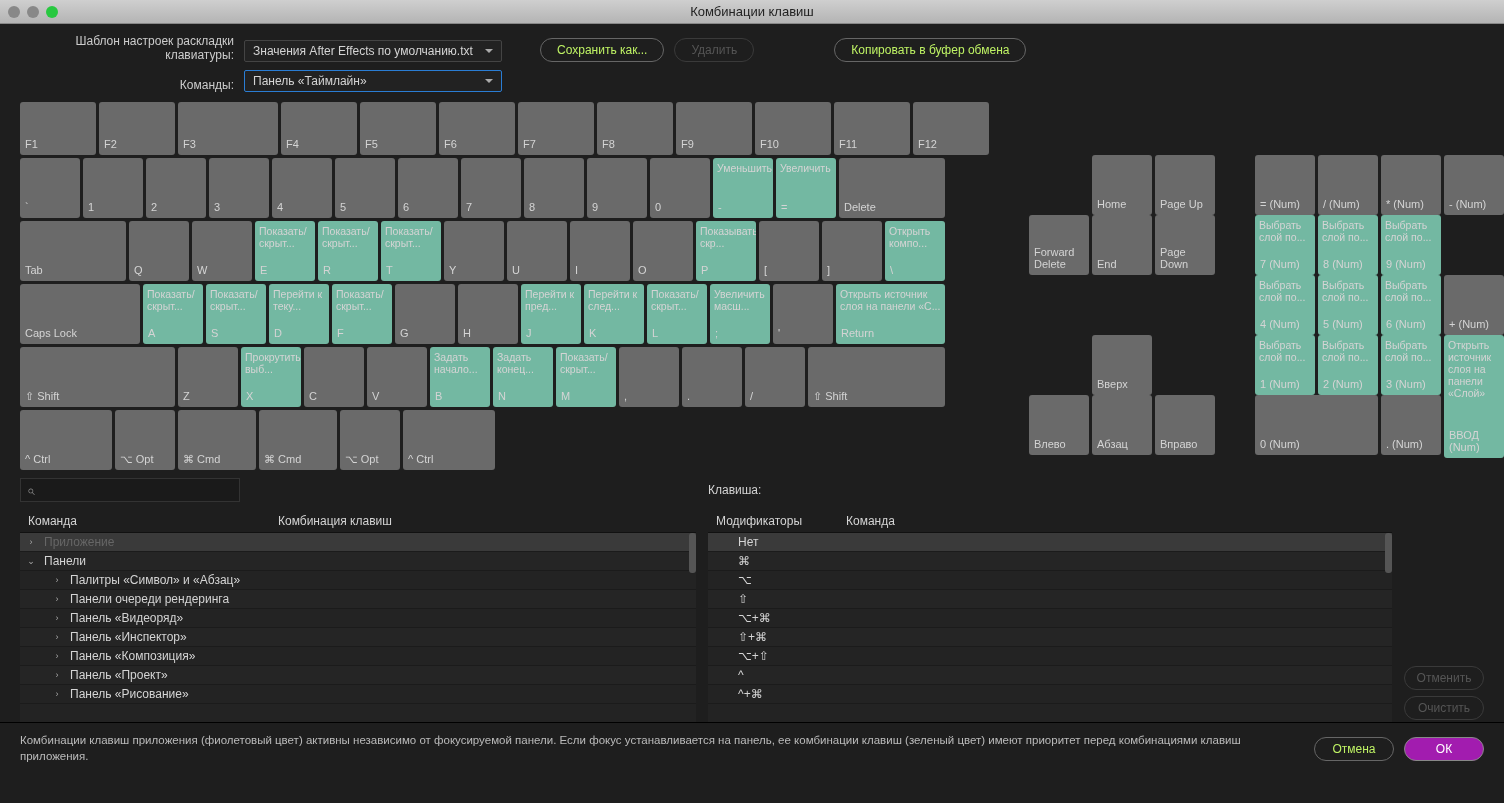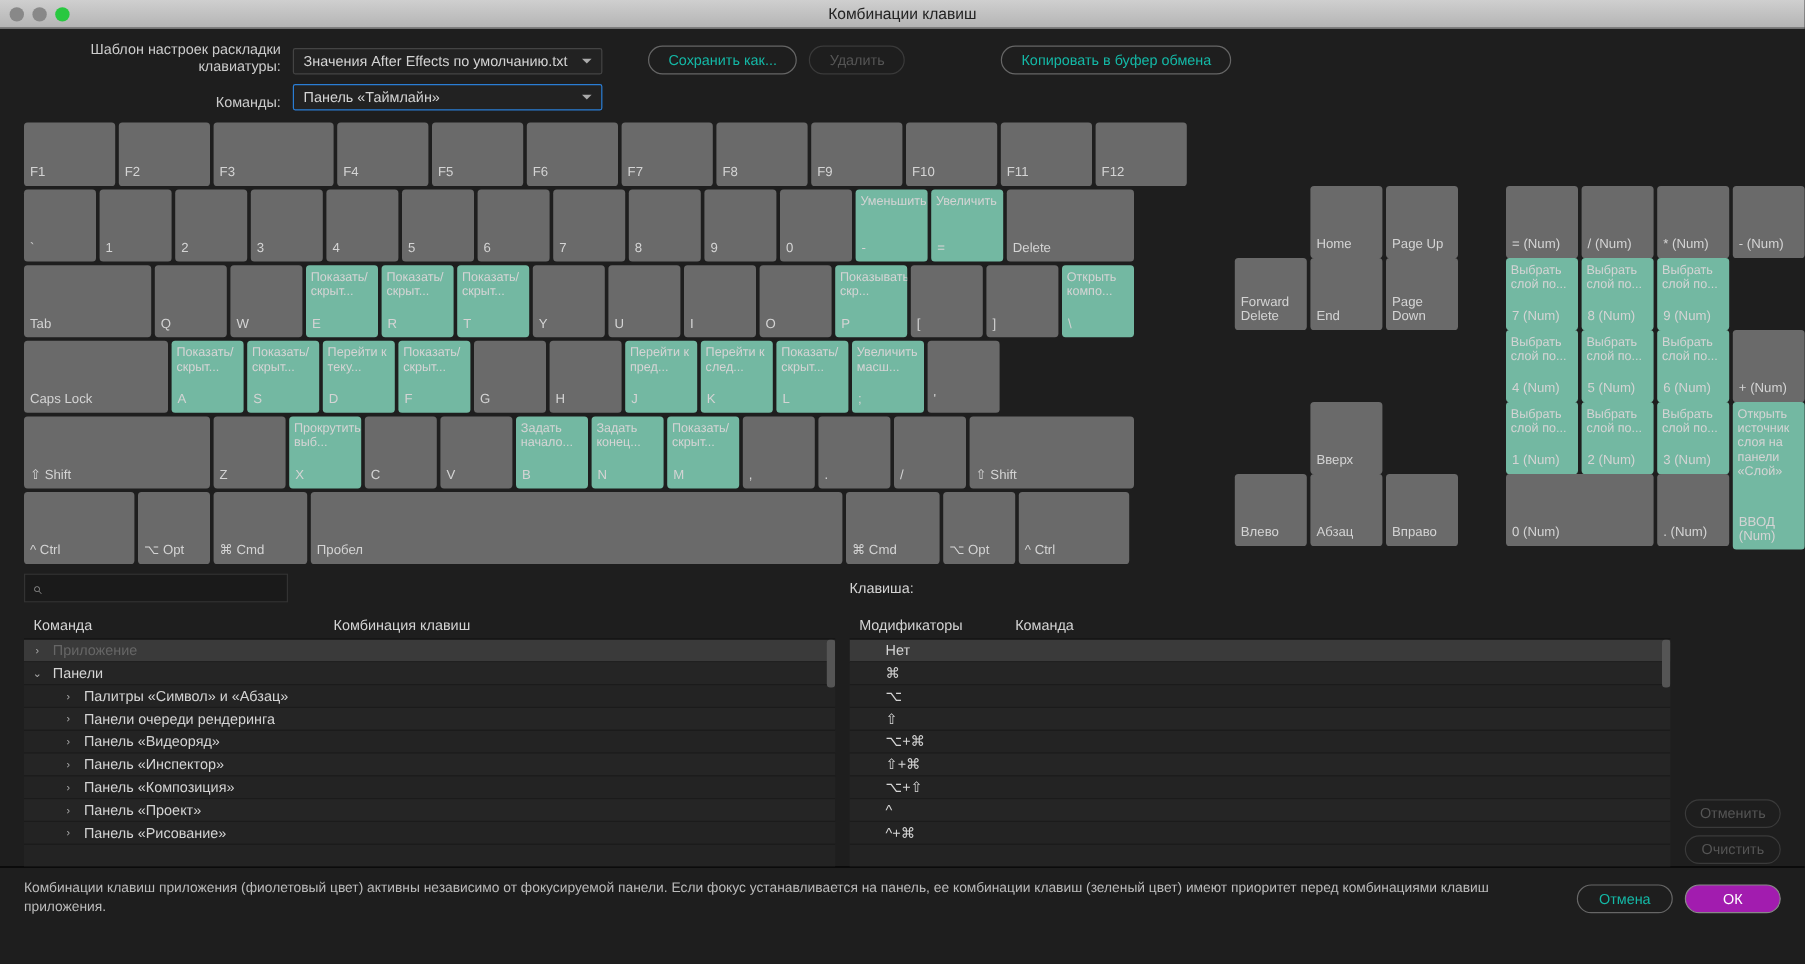--- a/index.html
+++ b/index.html
@@ -8,21 +8,21 @@
 .tb-dots{display:flex;gap:7px}
 .tb-dot{width:12px;height:12px;border-radius:50%}
 .tb-r{background:#888}.tb-y{background:#888}.tb-g{background:#28c840}
 .tb-title{position:absolute;left:50%;transform:translateX(-50%);color:#222;font-size:13px}
 .toolbar{padding:10px 20px 6px;display:flex;flex-direction:column;gap:8px}
 .row{display:flex;align-items:flex-end;gap:10px}
 .label{text-align:right;width:214px;color:#ccc}
 .dropdown{background:#222;border:1px solid #444;height:22px;padding:0 22px 0 8px;display:flex;align-items:center;position:relative;min-width:258px;border-radius:2px}
 .dropdown.active{border:1px solid #2a7dd4}
 .dropdown:after{content:"";position:absolute;right:8px;top:8px;border:4px solid transparent;border-top-color:#aaa}
-.btn{background:transparent;border:1px solid #666;color:#14b8a6;height:24px;padding:0 16px;border-radius:14px;display:inline-flex;align-items:center;cursor:pointer}
+.btn{background:transparent;border:1px solid #666;color:#bef264;height:24px;padding:0 16px;border-radius:14px;display:inline-flex;align-items:center;cursor:pointer}
 .btn.disabled{color:#555;border-color:#3a3a3a}
 .btn.primary{background:#a21caf;color:#fff;border-color:#888}
 .keyboard{padding:4px 20px 8px;display:flex;gap:40px}
 .kbd-main{display:flex;flex-direction:column;gap:3px}
 .kbd-nav{display:flex;flex-direction:column;gap:0}
 .kbd-num{display:flex;flex-direction:column;gap:0}
 .krow{display:flex;gap:3px}
 .key{background:#6a6a6a;border-radius:3px;width:60px;height:60px;position:relative;padding:4px;font-size:10.5px;line-height:1.15;color:#f0f0f0;overflow:hidden;display:flex;flex-direction:column}
 .key.fn{height:53px}
 .key.assigned{background:#73b8a2}
@@ -257,20 +257,24 @@
           <span class="cmd">Показать/скрыт...</span>
           <span class="ch">L</span>
         </div>
       <div class="key assigned">
           <span class="cmd">Увеличить масш...</span>
           <span class="ch">;</span>
         </div>
       <div class="key">
           <span class="ch">'</span>
         </div>
+      <div class="key assigned" style="width:109px">
+          <span class="cmd">Открыть источник слоя на панели «С...</span>
+          <span class="ch">Return</span>
+        </div>
     </div>
 
     <div class="krow">
       <div class="key" style="width:155px">
           <span class="ch">⇧ Shift</span>
         </div>
       <div class="key">
           <span class="ch">Z</span>
         </div>
       <div class="key assigned">
@@ -311,23 +315,20 @@
 
     <div class="krow">
       <div class="key" style="width:92px">
           <span class="ch">^ Ctrl</span>
         </div>
       <div class="key">
           <span class="ch">⌥ Opt</span>
         </div>
       <div class="key" style="width:78px">
           <span class="ch">⌘ Cmd</span>
-        </div>
-      <div class="key" style="width:443px">
-          <span class="ch">Пробел</span>
         </div>
       <div class="key" style="width:78px">
           <span class="ch">⌘ Cmd</span>
         </div>
       <div class="key">
           <span class="ch">⌥ Opt</span>
         </div>
       <div class="key" style="width:92px">
           <span class="ch">^ Ctrl</span>
         </div>

